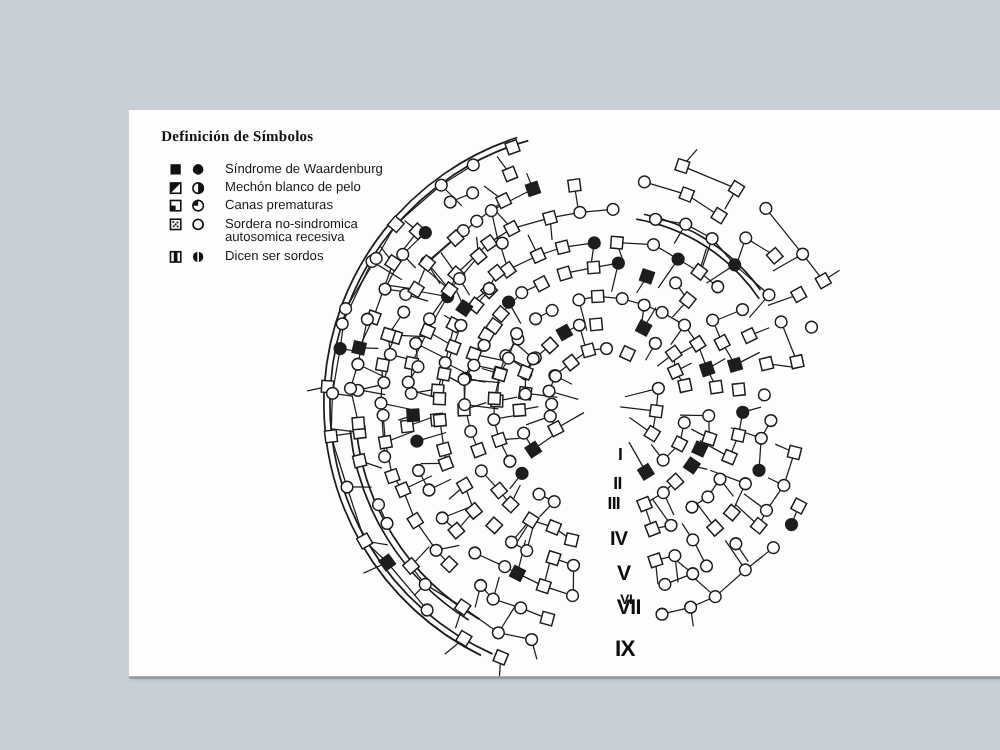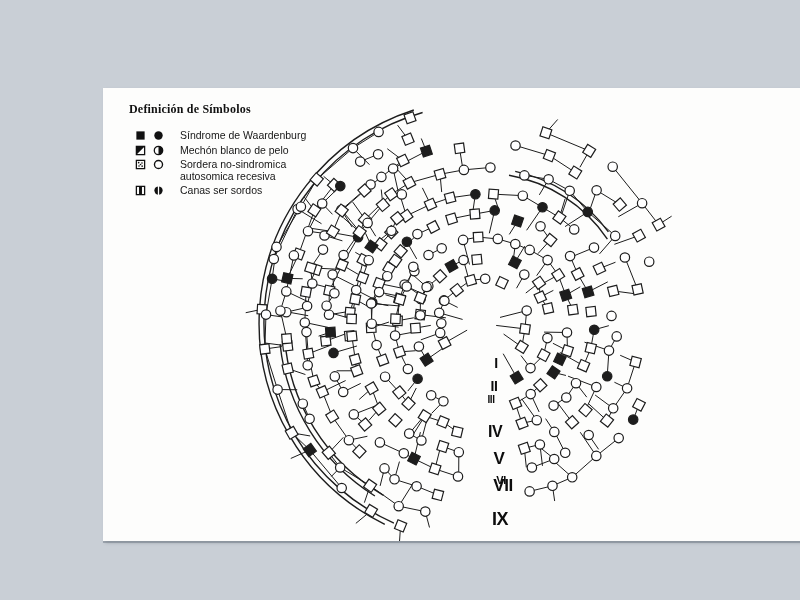--- a/index.html
+++ b/index.html
@@ -31,21 +31,21 @@
   
   #pedigree{position:absolute;left:0;top:0;pointer-events:none;}
 
   .gens span{
     position:absolute;transform:translateX(-50%);
     font-family:"Liberation Sans",sans-serif;font-weight:bold;color:#0d0d0d;
     letter-spacing:-0.5px;line-height:1;
   }
   .gens span:nth-child(1){left:393px;top:268px;font-size:14px;}
   .gens span:nth-child(2){left:391px;top:291px;font-size:14px;}
-  .gens span:nth-child(3){left:388px;top:307px;font-size:10px;text-align:center;}
+  .gens span:nth-child(3){left:388px;top:307px;font-size:14px;text-align:center;}
   .gens span:nth-child(4){left:392px;top:336px;font-size:16px;}
   .gens span:nth-child(5){left:396px;top:362px;font-size:17px;}
   .gens span:nth-child(6){left:398px;top:387px;font-size:11px;}
   .gens span:nth-child(7){left:400px;top:389px;font-size:17px;}
   .gens span:nth-child(8){left:397px;top:422px;font-size:18px;}
 </style>
 </head>
 <body>
 
 <div class="slide">
@@ -699,20 +699,31 @@
           <rect x="1.5" y="1.5" width="9" height="9" fill="none" stroke="#111" stroke-width="1.4"></rect>
           <path d="M1.5,1.5 L10.5,1.5 L1.5,10.5 Z" fill="#111"></path>
         </svg>
       <svg class="sym ci" viewBox="0 0 12 12">
           <circle cx="6" cy="6" r="4.6" fill="none" stroke="#111" stroke-width="1.4"></circle>
           <path d="M6,1.4 A4.6,4.6 0 0 1 6,10.6 Z" fill="#111"></path>
         </svg>
       <span class="legend-label">Mechón blanco de pelo</span>
     </div>
 
+    <div class="legend-row">
+      <svg class="sym sq" viewBox="0 0 12 12">
+          <rect x="1.5" y="1.5" width="9" height="9" fill="none" stroke="#111" stroke-width="1.4"></rect>
+          <rect x="1.5" y="6" width="4.5" height="4.5" fill="#111"></rect>
+        </svg>
+      <svg class="sym ci" viewBox="0 0 12 12">
+          <circle cx="6" cy="6" r="4.6" fill="none" stroke="#111" stroke-width="1.4"></circle>
+          <path d="M6,6 L6,1.4 A4.6,4.6 0 0 0 1.4,6 Z" fill="#111"></path>
+        </svg>
+      <span class="legend-label">Canas prematuras</span>
+    </div>
 
     <div class="legend-row">
       <svg class="sym sq" viewBox="0 0 12 12">
           <rect x="1.5" y="1.5" width="9" height="9" fill="none" stroke="#111" stroke-width="1.4"></rect>
           <circle cx="4" cy="4" r="0.9" fill="#111"></circle>
           <circle cx="7.6" cy="4.4" r="0.9" fill="#111"></circle>
           <circle cx="4.4" cy="7.6" r="0.9" fill="#111"></circle>
           <circle cx="7.8" cy="7.8" r="0.9" fill="#111"></circle>
           <circle cx="6" cy="6" r="0.9" fill="#111"></circle>
         </svg>
@@ -725,21 +736,21 @@
 
     <div class="legend-row">
       <svg class="sym sq" viewBox="0 0 12 12">
           <rect x="1.5" y="1.5" width="9" height="9" fill="none" stroke="#111" stroke-width="1.4"></rect>
           <rect x="4.4" y="1.5" width="3.2" height="9" fill="#111"></rect>
         </svg>
       <svg class="sym ci" viewBox="0 0 12 12">
           <circle cx="6" cy="6" r="4.5" fill="#111"></circle>
           <rect x="5.3" y="1" width="1.4" height="10" fill="#fff"></rect>
         </svg>
-      <span class="legend-label">Canas ser sordos</span>
+      <span class="legend-label">Dicen ser sordos</span>
     </div>
   </div>
 
   <div class="gens">
     <span>I</span>
     <span>II</span>
     <span>III</span>
     <span>IV</span>
     <span>V</span>
     <span>VI</span>

